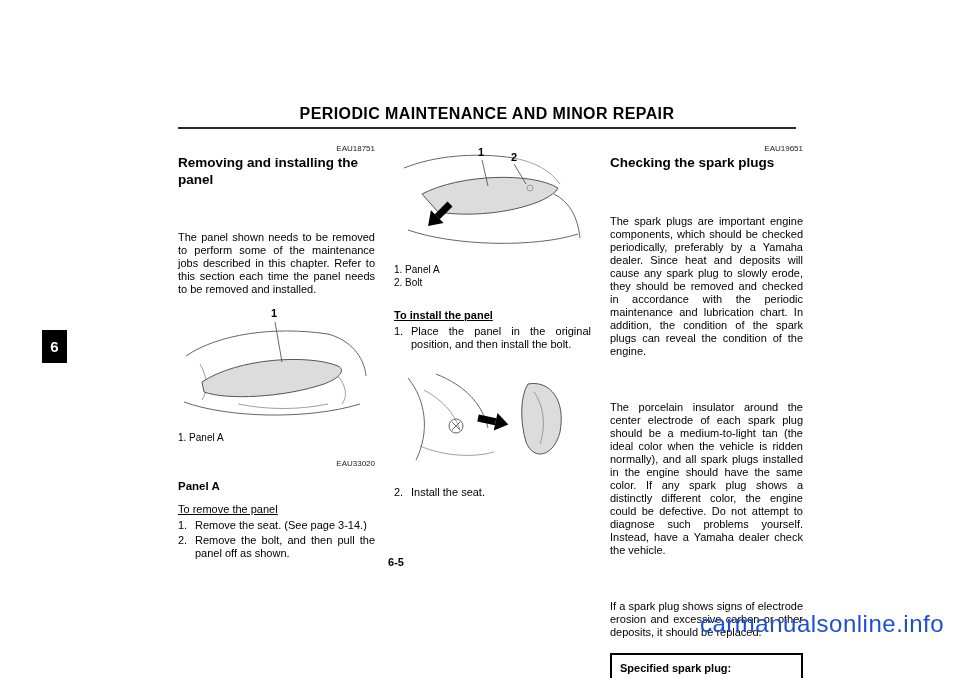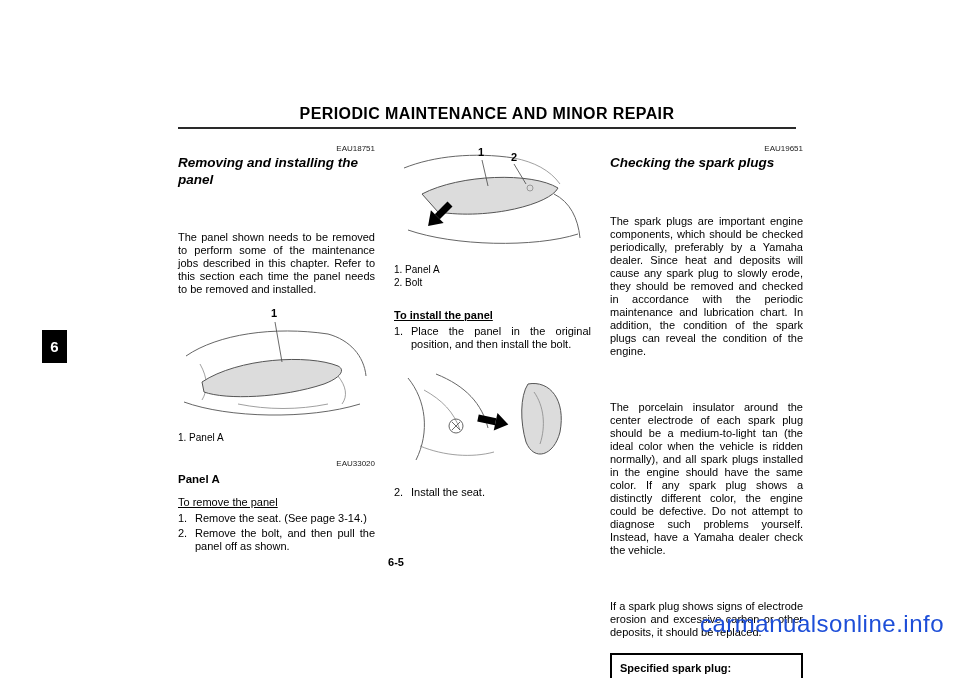--- a/index.html
+++ b/index.html
@@ -24,25 +24,25 @@
     background:#000; color:#fff;
     display:flex; align-items:center; justify-content:center;
     font-size:15px; font-weight:bold;
   }
   .col { position:absolute; top:144px; }
   .col1 { left:178px; width:197px; }
   .col2 { left:394px; width:197px; }
   .col3 { left:610px; width:193px; }
 
   .eau { font-size:8px; color:#1a1a1a; text-align:right; line-height:10px; }
-  .section-heading { font-size:13.5px; font-weight:bold; line-height:16.5px; margin:1px 0 5px;font-style:italic; }
+  .section-heading { font-size:13.5px; font-weight:bold; line-height:16.5px; margin:1px 0 5px; }
   .body-par { font-size:11px; line-height:13px; text-align:justify;margin-top:43px; }
   .figure { display:block; width:100%; margin-top:8px; }
   .caption { font-size:10px; line-height:12.5px; margin-top:4px; }
-  .subhead { font-size:11.5px; font-weight:bold; margin-top:4px; }
+  .subhead { font-size:11.5px; font-weight:bold; margin-top:11px; }
   .proc-title { font-size:11px; text-decoration:underline; margin:11px 0 4px; }
   .step { display:flex; font-size:11px; line-height:13.4px; margin-top:2px; }
   .step-num { width:17px; flex:none; }
   .step-text { flex:1; text-align:justify; }
   .mid-gap { margin-top:20px;font-weight:bold; }
 
   .spec-box { border:2px solid #000; margin-top:14px; padding:6px 8px 1px; }
   .spec-title { font-size:11px; font-weight:bold; line-height:14px; }
   .spec-value { font-size:11px; line-height:14px; padding-left:12px;text-align:center; }
 

